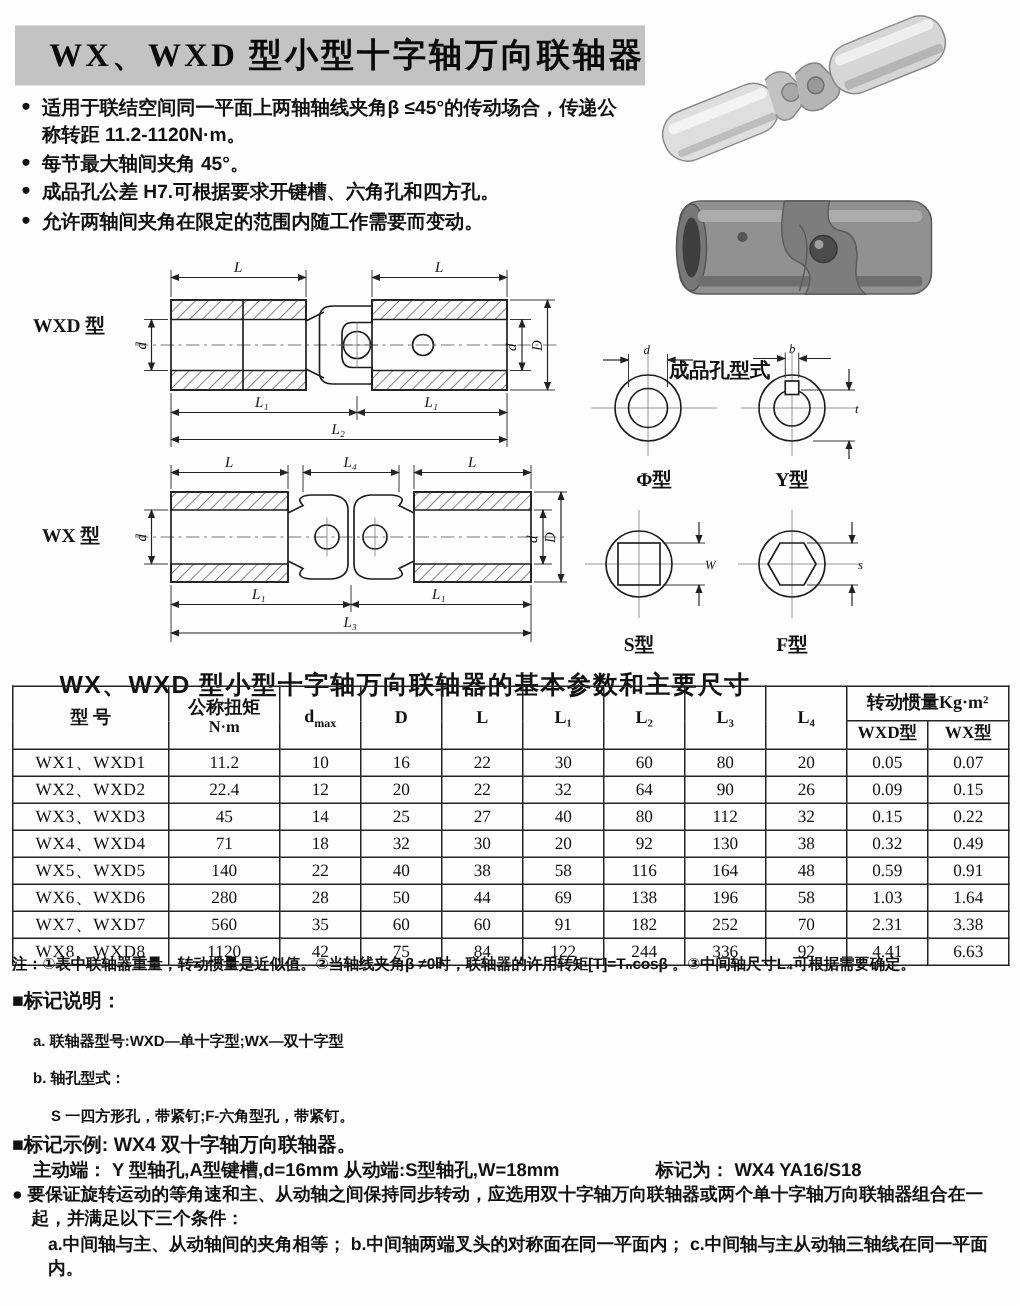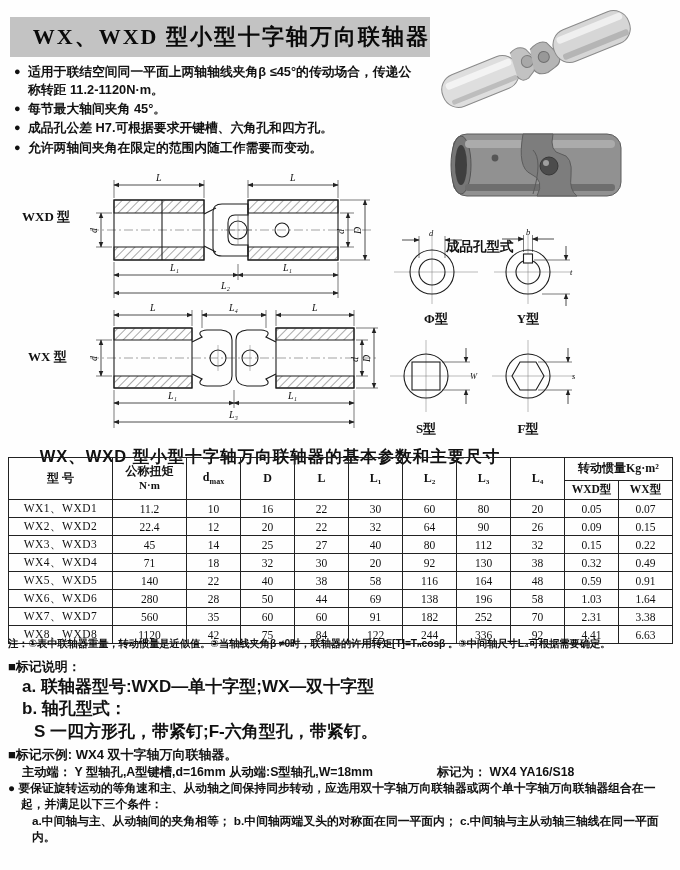--- a/index.html
+++ b/index.html
@@ -51,21 +51,21 @@
   thead tr.sub th{height:18px;font-size:11.5px;}
   tbody td{font-size:11.5px;height:17px;}
   tbody td:first-child{letter-spacing:0.5px;}
   th .unit{font-size:11px;display:block;}
   sub{font-size:8px;}
 
   
   #bottom{left:8px;top:638px;width:666px;}
   .note{font-size:10.3px;font-weight:600;line-height:1.25;letter-spacing:-0.1px;}
   .mk-h{font-weight:bold;font-size:13px;margin-top:7px;}
-  .mk-line{font-size:17px;font-weight:600;line-height:1.33;}
+  .mk-line{font-size:10px;font-weight:600;line-height:1.33;margin-top:12px;}
   .ind1{padding-left:14px;}
   .ind2{padding-left:26px;}
   .ex-row{display:flex;font-size:12.3px;font-weight:600;line-height:1.33;}
   .ex-row .mark{margin-left:64px;}
   .install-h{font-weight:bold;font-size:13px;margin-top:11px;}
   .in-line{font-size:11.8px;font-weight:600;line-height:1.38;}
   .hang{padding-left:13px;text-indent:-13px;}
 </style>
 </head>
 <body>

